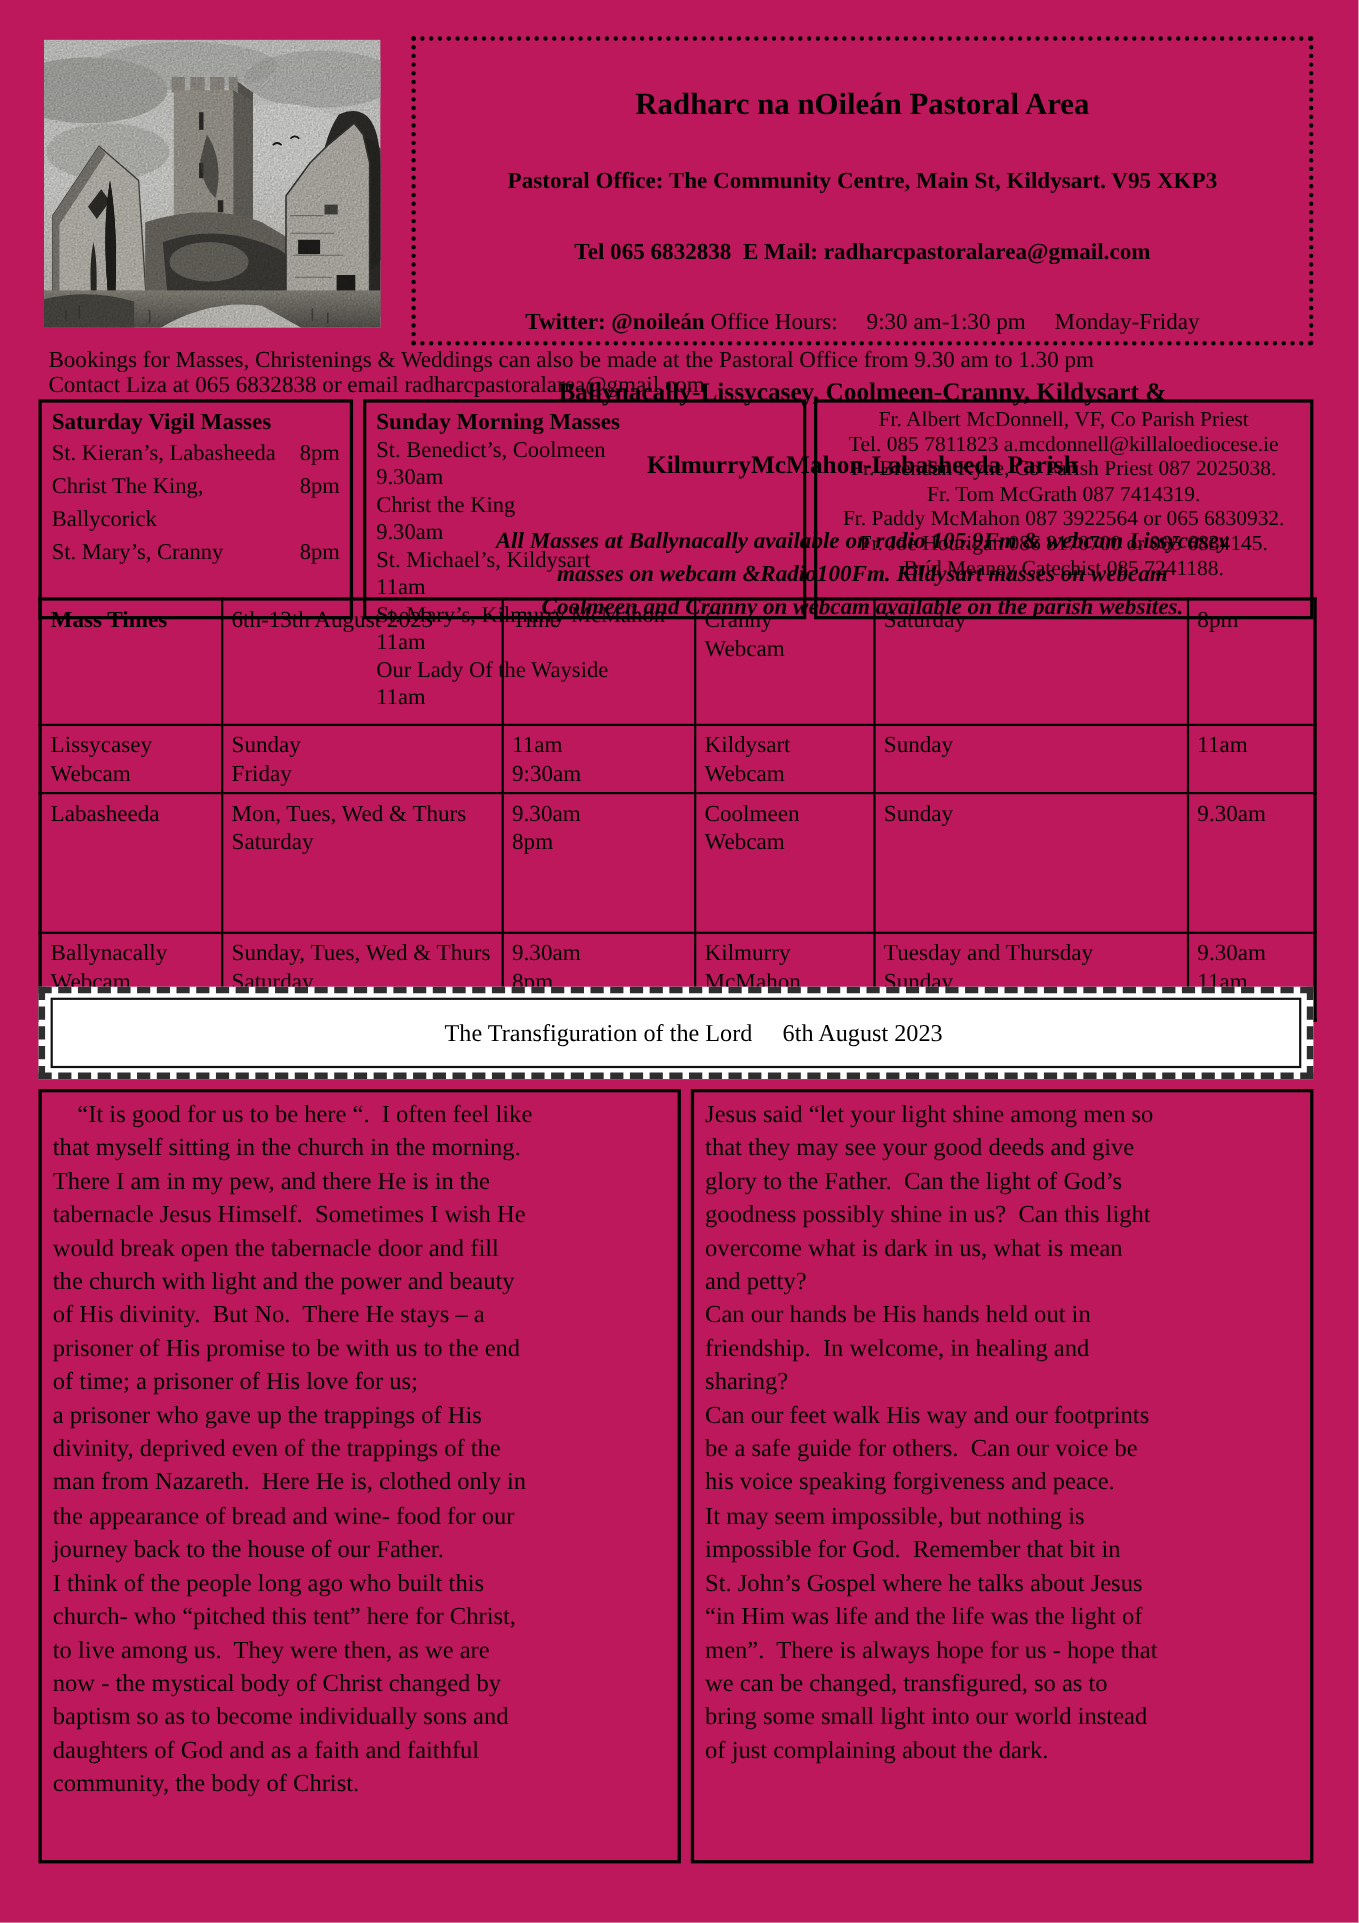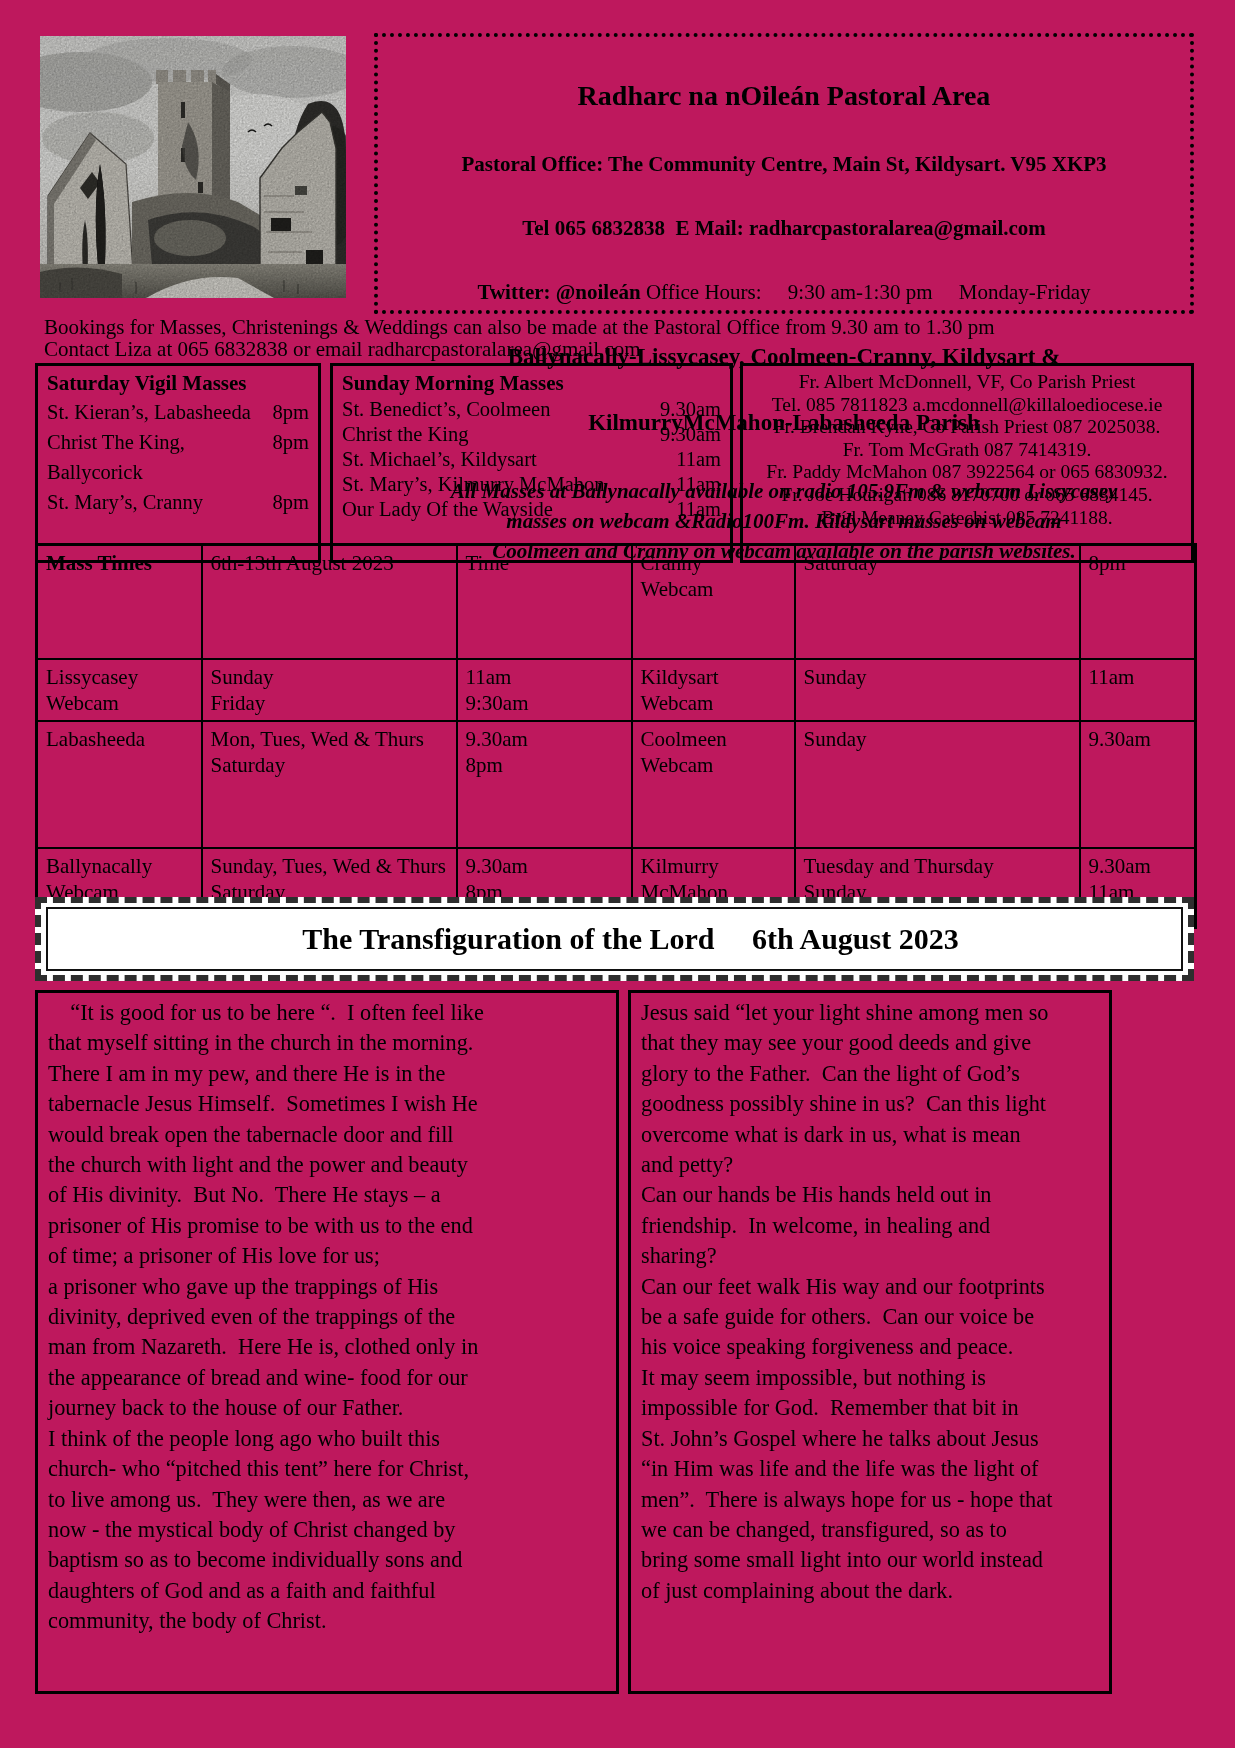--- a/index.html
+++ b/index.html
@@ -30,21 +30,21 @@
   .massbox, .clergy {
     position:absolute; top:363px; height:200px; border:3px solid #000;
     padding:4px 9px;
   }
   .box1 { left:35px;  width:286px; }
   .box2 { left:330px; width:403px; }
   .clergy { left:740px; width:454px; text-align:center; font-size:19.5px; line-height:22.6px; padding-top:5px; white-space:pre-line; }
   .box-title { font-weight:bold; font-size:21px; line-height:27px; }
   .mrow { display:flex; justify-content:space-between; }
   .box1 .mrow { font-size:20.5px; line-height:30px; }
-  .box2 .mrow { font-size:20.5px; line-height:25px; }
+  .box2 .mrow { font-size:20.5px; line-height:25px;flex-direction:column; }
 
   
   .mass-table {
     position:absolute; left:35px; top:543px; width:1159px; height:341px;
     border-collapse:collapse; table-layout:fixed; border:3px solid #000;
   }
   .mass-table td {
     border:2px solid #000; font-size:21px; line-height:26px;
     vertical-align:top; padding:4px 8px; white-space:pre-line;
   }
@@ -53,26 +53,26 @@
 
   
   .banner-outer {
     position:absolute; left:35px; top:897px; width:1159px; height:84px;
     border:6px dashed #2e2e2e; background:#fff; padding:4px 5px;
   }
   .banner-inner {
     width:100%; height:100%; border:2px solid #111;
     display:flex; align-items:center; justify-content:center;
   }
-  .banner-inner span { font-size:30px; font-weight:bold; white-space:pre;margin-left:32px; }
+  .banner-inner span { font-size:22px; font-weight:normal; white-space:pre;margin-left:32px; }
 
   
   .article { position:absolute; top:990px; height:704px; border:3px solid #000; padding:5px 10px; }
   .article.left  { left:35px;  width:584px; }
-  .article.right { left:628px; width:484px; }
+  .article.right { left:628px; width:566px; }
   .article-text  { font-size:22.3px; line-height:30.4px; white-space:pre-wrap; }
 </style>
 </head>
 <body>
 
 <div class="page">
 
   <div class="illustration">
     <svg viewBox="0 0 306 262" width="306" height="262" xmlns="http://www.w3.org/2000/svg">
       <defs>

